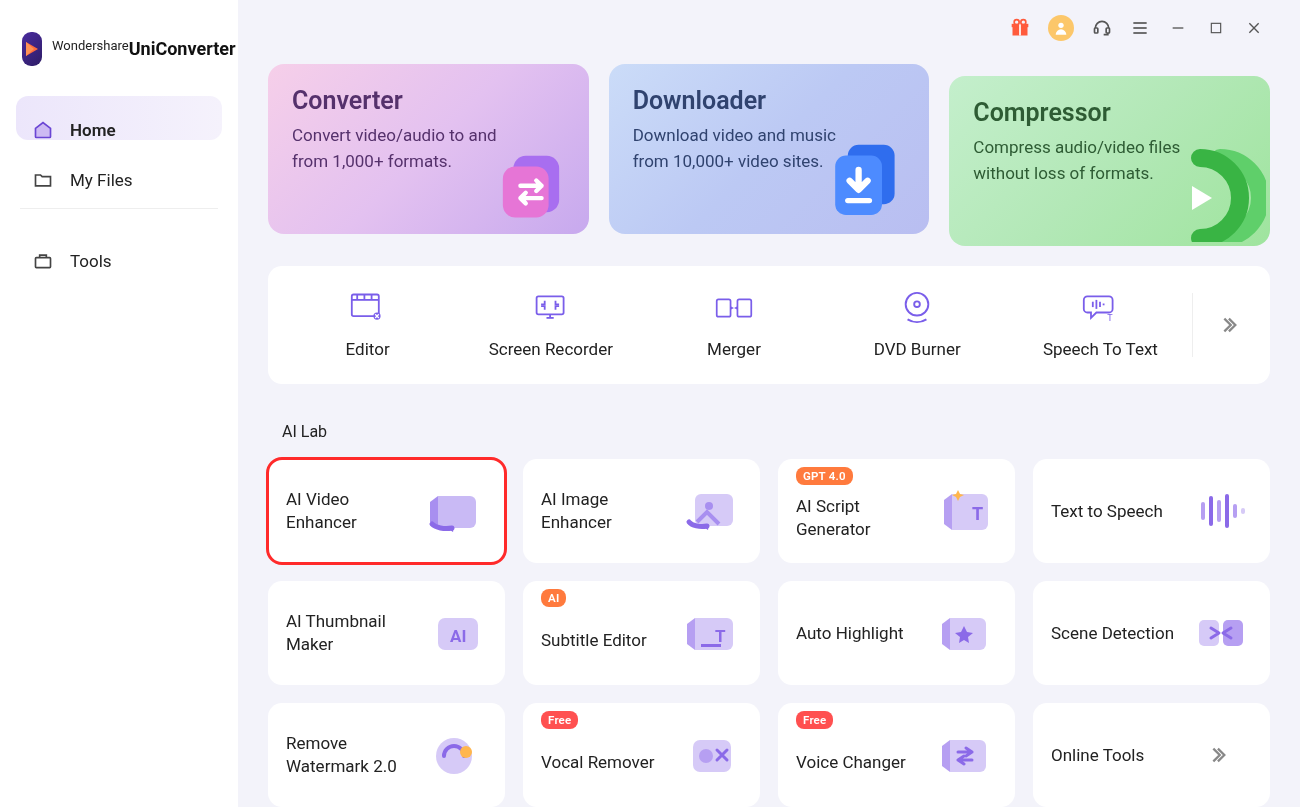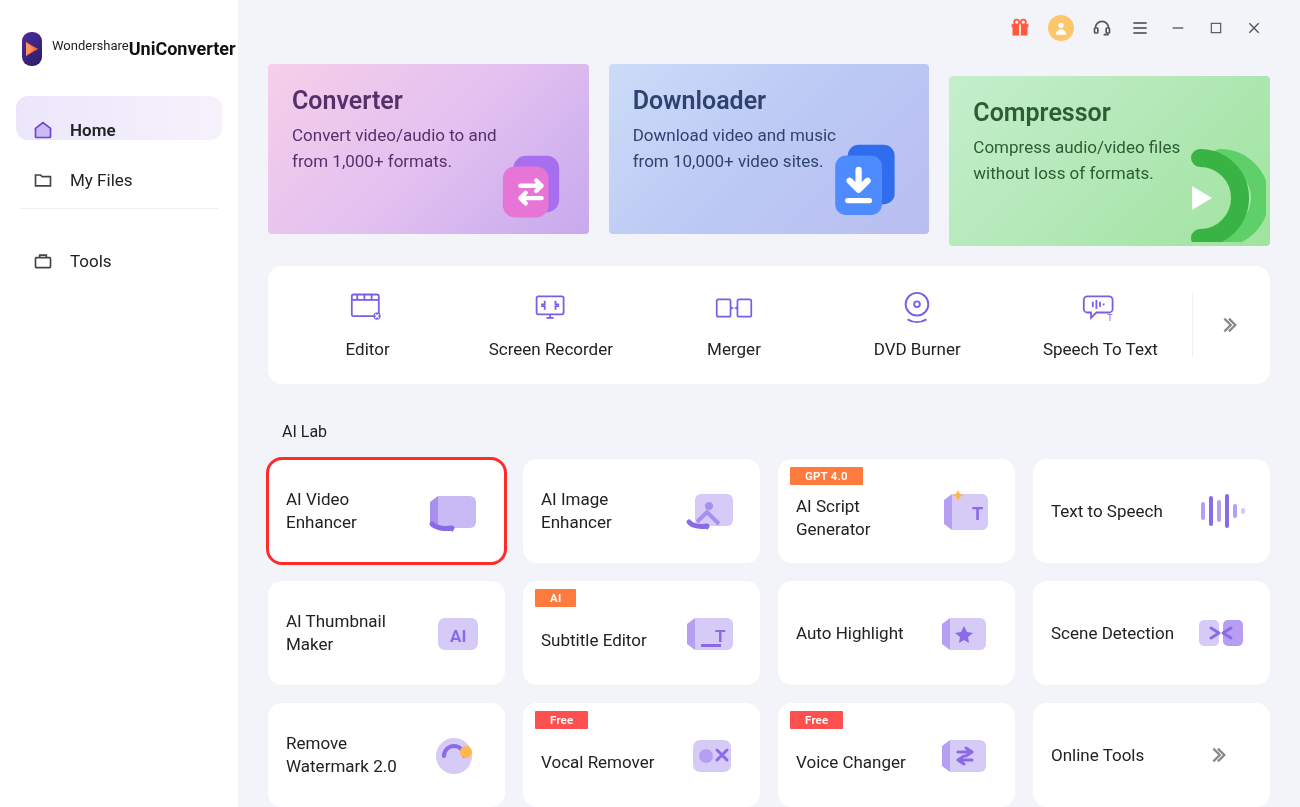--- a/index.html
+++ b/index.html
@@ -14,41 +14,41 @@
 .nav-item { display: flex; align-items: flex-end; height: 44px; border-radius: 12px; padding: 0 16px; margin-bottom: 6px; font-size: 17px; color: #222; cursor: pointer; }
 .nav-item.active { background: linear-gradient(90deg, #ece6fb 0%, #f5f2fc 100%); font-weight: 600; }
 .nav-item .icon { width: 22px; margin-right: 16px; display: inline-flex; align-items: center; justify-content: center; }
 .nav-divider { height: 1px; background: #eee; margin: 18px 4px; }
 .main { flex: 1; height: 100%; position: relative; padding: 0 30px; }
 .titlebar { height: 44px; display: flex; align-items: center; justify-content: flex-end; gap: 18px; padding-right: 6px; margin-top: 6px; margin-bottom: 14px; }
 .tb-btn { width: 20px; height: 20px; display: inline-flex; align-items: center; justify-content: center; color: #555; cursor: pointer; }
 .avatar { width: 26px; height: 26px; border-radius: 50%; background: #fcc76a; display: inline-flex; align-items: center; justify-content: center; }
 .gift-icon { color: #ff5a3c; }
 .hero-row { display: flex; gap: 20px; }
-.hero-card { flex: 1; height: 170px; border-radius: 4px; padding: 22px 24px; position: relative; overflow: hidden; cursor: pointer; }
+.hero-card { flex: 1; height: 170px; border-radius: 16px; padding: 22px 24px; position: relative; overflow: hidden; cursor: pointer; }
 .hero-card h2 { font-size: 25px; font-weight: 600; margin-bottom: 8px; }
 .hero-card p { font-size: 17px; line-height: 1.5; max-width: 220px; }
 .hero-converter { background: linear-gradient(135deg, #f6cfe9, #e3c1f0, #c7a9ee); color: #55316c; }
 .hero-converter .hero-icon-wrap { position:absolute; right:14px; bottom:6px; }
 .hero-downloader { background: linear-gradient(135deg, #cbdcf8, #bcc9f4, #b9bef1); color: #30436f; }
 .hero-downloader .hero-icon-wrap { position:absolute; right:20px; bottom:10px; }
 .hero-compressor { background: linear-gradient(135deg, #c4efcc, #b3e8b7, #9fe49e); color: #2e5c34; margin-top: 12px; }
 .hero-compressor .hero-icon-wrap { position:absolute; right:4px; bottom:4px; }
 .tool-row { background: #fff; border-radius: 14px; margin-top: 20px; height: 118px; display: flex; align-items: center; padding: 0 8px; }
 .tool-item { flex: 1; display: flex; flex-direction: column; align-items: center; justify-content: center; gap: 14px; cursor: pointer; }
 .tool-item .ticon { height: 34px; display: flex; align-items: center; justify-content: center; }
 .tool-item .tlabel { font-size: 17px; color: #222; }
 .tool-more { width: 70px; display: flex; align-items: center; justify-content: center; border-left: 1px solid #eee; height: 64px; cursor: pointer; }
 .section-title { font-size: 16px; color: #222; margin: 38px 0 18px 14px; }
 .grid { display: grid; grid-template-columns: repeat(4, 1fr); gap: 18px; }
 .card { background: #fff; border-radius: 14px; height: 104px; padding: 12px 18px; display: flex; align-items: center; justify-content: space-between; cursor: pointer; position: relative; }
 .card .label { font-size: 17px; color: #222; max-width: 130px; line-height: 1.35; }
 .card .cicon { width: 62px; height: 52px; display:flex; align-items:center; justify-content:center; }
 .card.highlight { outline: 3px solid #ff2a2a; outline-offset: -1px; }
-.badge { position: absolute; top: 8px; left: 12px; padding: 2px 15px; border-radius: 1px; font-size: 11.5px; color: #fff; font-weight: 600; letter-spacing: .2px; }
+.badge { position: absolute; top: 8px; left: 18px; padding: 2px 7px; border-radius: 8px; font-size: 11.5px; color: #fff; font-weight: 600; letter-spacing: .2px; }
 .badge.orange { background: #ff7a3d; }
 .badge.red { background: #ff5050; }
 .card.with-badge .label { margin-top: 14px; }
 .more-col { display:flex; align-items:center; justify-content:flex-end; padding-right:8px; }
 svg { display:block; }
 </style>
 </head>
 <body>
 
 <div class="window">

